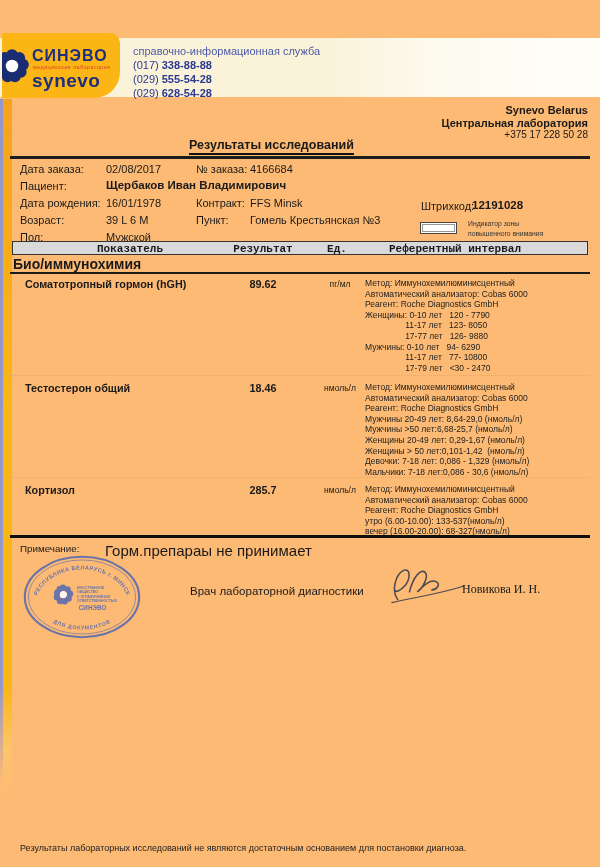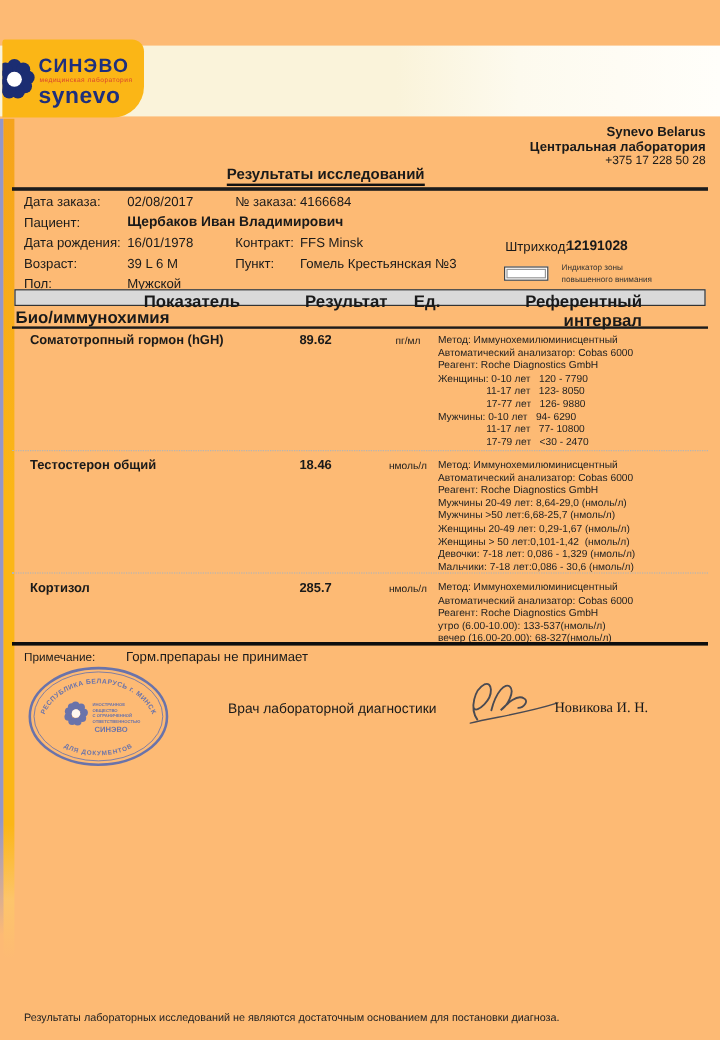--- a/index.html
+++ b/index.html
@@ -32,38 +32,38 @@
   .thick{top:535px;height:3px;left:10px;width:580px;background:#0e0e0e;}
 
   .lbl{font-size:11px;}
   .val{font-size:11px;}
   .valb{font-size:11.5px;font-weight:bold;}
 
   .dot{left:10px;width:580px;border-top:1px dotted #b5b5b5;height:0;}
   .d1{top:375px;} .d2{top:477px;}
 
   .thead{left:12px;top:241px;width:576px;height:14px;background:#d9d9d9;border:1px solid #333;box-sizing:border-box;}
-  .th{font-size:14px;font-weight:bold;top:242.5px;text-align:right;}
+  .th{font-size:11px;font-weight:bold;top:242.5px;text-align:center;font-family:Liberation Mono, monospace;}
   .th0{left:60px;width:140px;} .th1{left:203px;width:120px;} .th2{left:307px;width:60px;} .th3{left:375px;width:160px;}
 
   .section{left:13px;top:256px;font-size:14px;font-weight:bold;}
 
   .row{left:0;width:600px;}
   .rname{left:25px;top:0;font-size:10.8px;font-weight:bold;}
   .rres{left:233px;top:0;width:60px;text-align:center;font-size:10.8px;font-weight:bold;}
   .runit{left:312px;top:1px;width:56px;text-align:center;font-size:8.5px;}
   .rref{left:365px;top:0;font-size:8.5px;line-height:10.6px;color:#222;}
   .rref div{white-space:pre;}
 
   .indicator-box{left:420px;top:222px;width:37px;height:12px;border:1px solid #444;box-sizing:border-box;background:#fff;}
   .indicator-inner{position:absolute;left:1px;top:1px;right:1px;bottom:1px;border:1px solid #999;}
   .indicator-text{left:468px;top:219px;font-size:6.8px;line-height:9.5px;color:#333;}
 
   .note-lbl{left:20px;top:543px;font-size:9.8px;}
-  .note-txt{left:105px;top:542px;font-size:11px;}
+  .note-txt{left:105px;top:542px;font-size:15px;}
 
   .stamp{left:22px;top:553px;width:120px;height:88px;opacity:.9;}
   .doctor{left:190px;top:585px;font-size:11.5px;}
   .doctor-name{left:462px;top:582px;font-size:12px;font-family:"Liberation Serif",serif;}
   .sig{left:388px;top:562px;width:80px;height:48px;}
 
   .disclaimer{left:20px;top:843px;font-size:9px;color:#222;}
 
   
   .bar-blue{left:0;top:99px;width:3px;height:680px;
@@ -93,20 +93,26 @@
           <circle cx="15" cy="28" r="8"></circle>
           <circle cx="20" cy="19" r="8"></circle>
       </g>
       <circle cx="30" cy="30" r="8.5" fill="#ffffff"></circle>
     </svg>
     <div class="abs logo-cyr">СИНЭВО</div>
     <div class="abs logo-sub">медицинская лаборатория</div>
     <div class="abs logo-lat">synevo</div>
   </div>
 
+  <div class="abs phones">
+    <div class="svc">справочно-информационная служба</div>
+    <div class="ph"><span>(017)</span> <span class="b">338-88-88</span></div>
+    <div class="ph"><span>(029)</span> <span class="b">555-54-28</span></div>
+    <div class="ph"><span>(029)</span> <span class="b">628-54-28</span></div>
+  </div>
 
   <div class="abs lab">
     <div class="b11">Synevo Belarus</div>
     <div class="b11">Центральная лаборатория</div>
     <div class="r10">+375 17 228 50 28</div>
   </div>
 
   <div class="abs title">Результаты исследований</div>
   <div class="abs hr hr1"></div>
 

